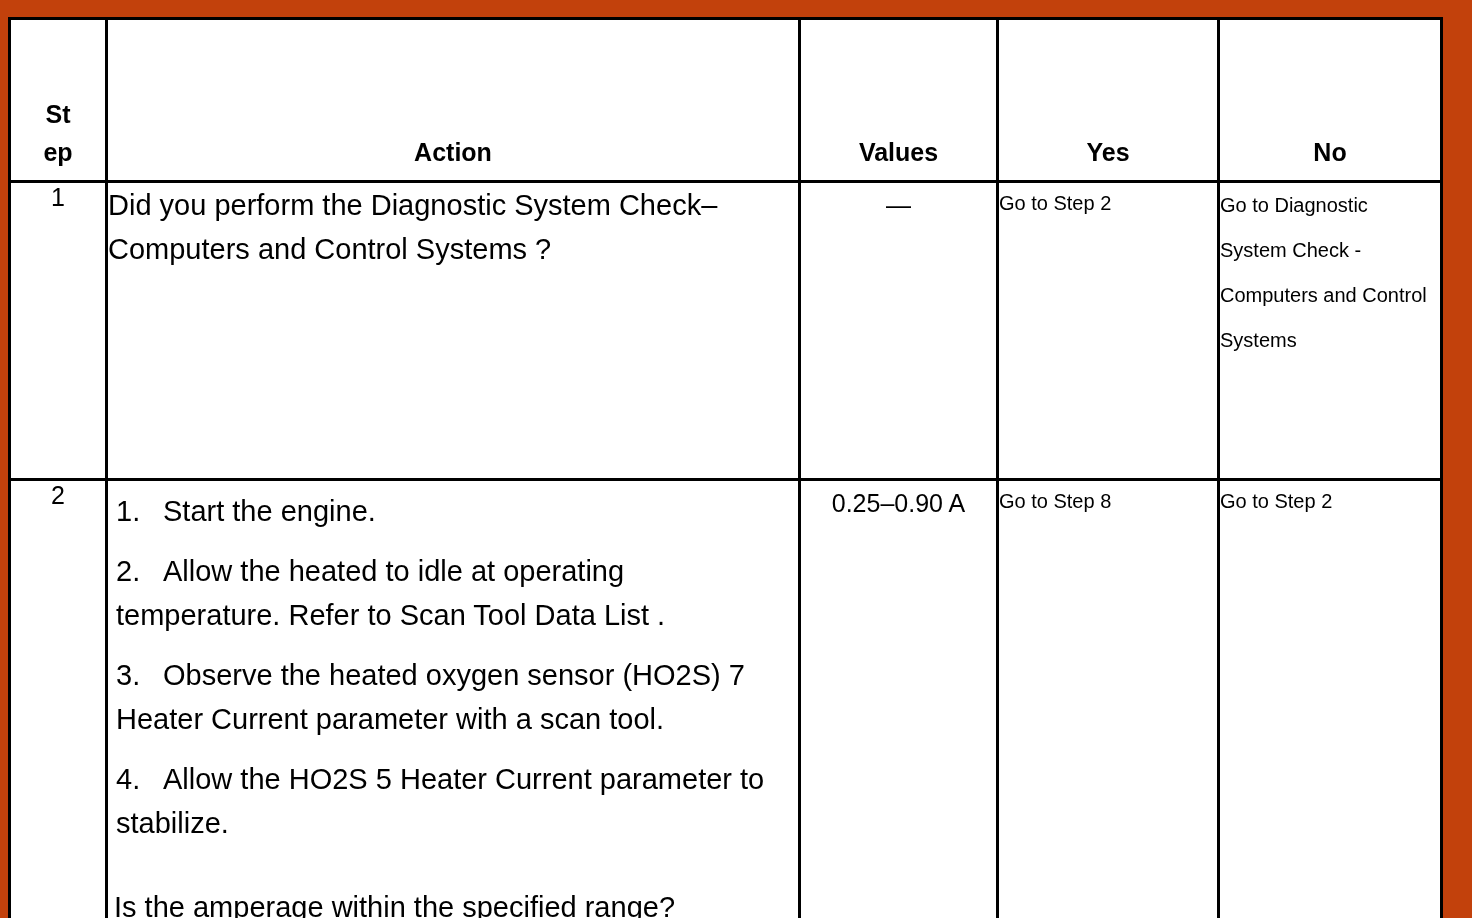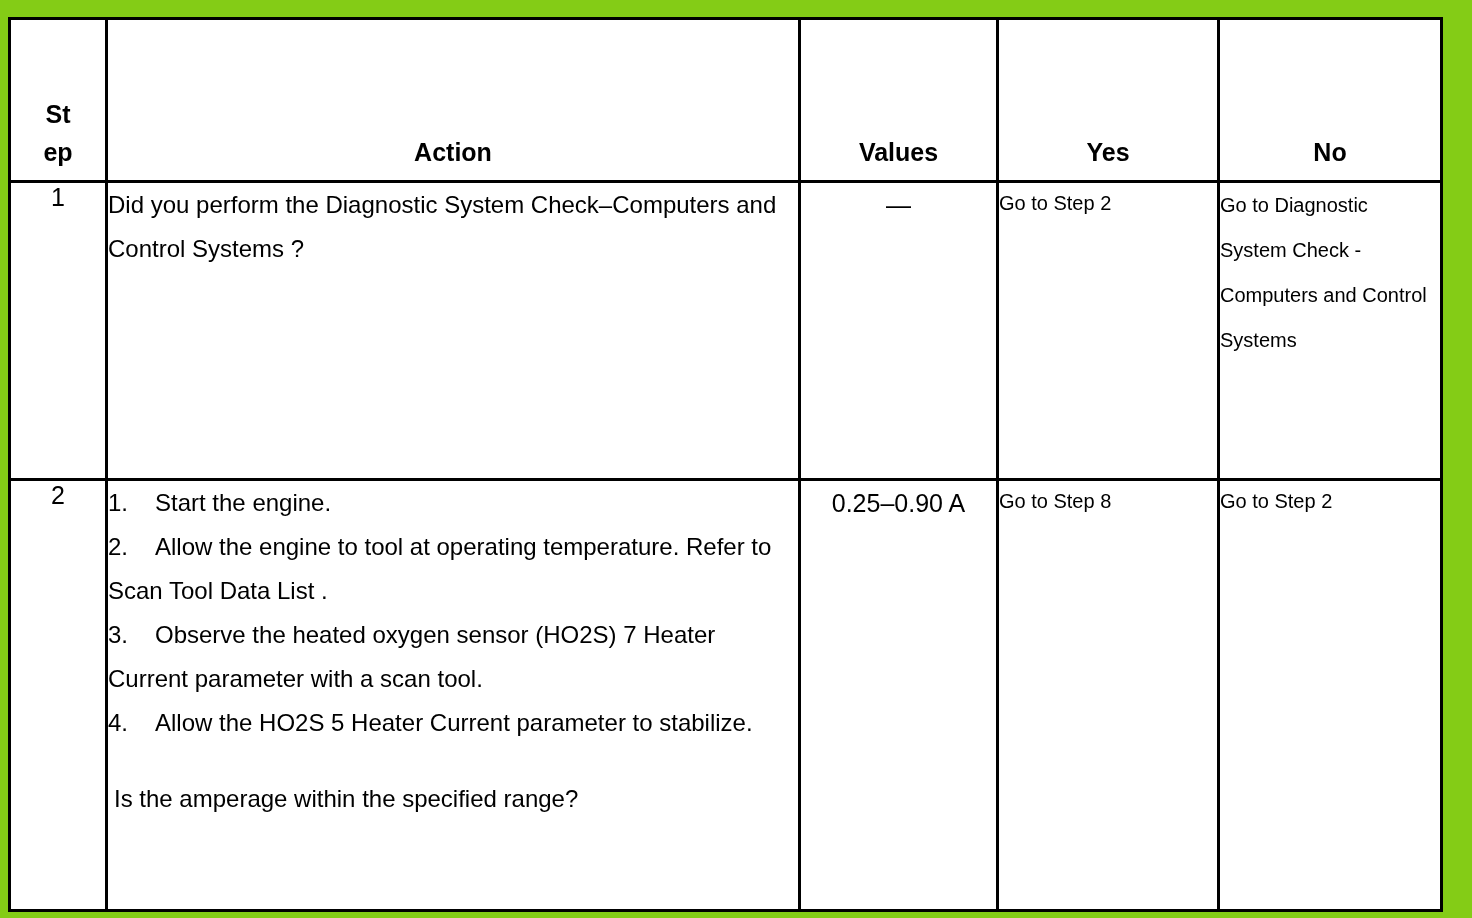--- a/index.html
+++ b/index.html
@@ -12,21 +12,21 @@
     height: 918px;
     font-family: "Liberation Sans", sans-serif;
     color: #000000;
     overflow: hidden;
   }
 
   .sheet {
     position: relative;
     width: 1472px;
     height: 918px;
-    background: #84cc16;
+    background: #c2410c;
   }
 
   table.diag-table {
     position: absolute;
     left: 8px;
     top: 17px;
     width: 1432px;
     height: 878px;
     border-collapse: collapse;
     table-layout: fixed;
@@ -68,21 +68,21 @@
 
   
   td.step-cell {
     text-align: center;
     vertical-align: middle;
     font-size: 25px;
   }
   td.action-cell {
     text-align: left;
     vertical-align: top;
-    font-size: 24px;
+    font-size: 29px;
     line-height: 44px;
     padding: 18px 12px 10px 16px;
   }
   td.values-cell {
     text-align: center;
     font-size: 25px;
     line-height: 44px;
   }
   td.yes-cell, td.no-cell {
     font-size: 20px;
@@ -120,21 +120,21 @@
   }
 
   
   .proc-list {
     margin: 0;
     padding: 0;
     list-style: none;
   }
   .proc-list li {
     margin: 0;
-    padding: 0;
+    padding: 8px;
     text-indent: 0;
   }
   .proc-list li .num {
     display: inline-block;
     width: 47px;
   }
   .question-line {
     margin-top: 32px;
     padding-left: 6px;
   }
@@ -177,21 +177,21 @@
       </tr>
 
       <tr class="row-2">
         <td class="step-cell">2</td>
         <td class="action-cell">
           <ul class="proc-list">
             <li>
               <span class="num">1.</span><span>Start the engine.</span>
             </li>
             <li>
-              <span class="num">2.</span><span>Allow the engine to tool at operating temperature. Refer to Scan Tool Data List .</span>
+              <span class="num">2.</span><span>Allow the heated to idle at operating temperature. Refer to Scan Tool Data List .</span>
             </li>
             <li>
               <span class="num">3.</span><span>Observe the heated oxygen sensor (HO2S) 7 Heater Current parameter with a scan tool.</span>
             </li>
             <li>
               <span class="num">4.</span><span>Allow the HO2S 5 Heater Current parameter to stabilize.</span>
             </li>
           </ul>
           <div class="question-line"> Is the amperage within the specified range?</div>
         </td>

